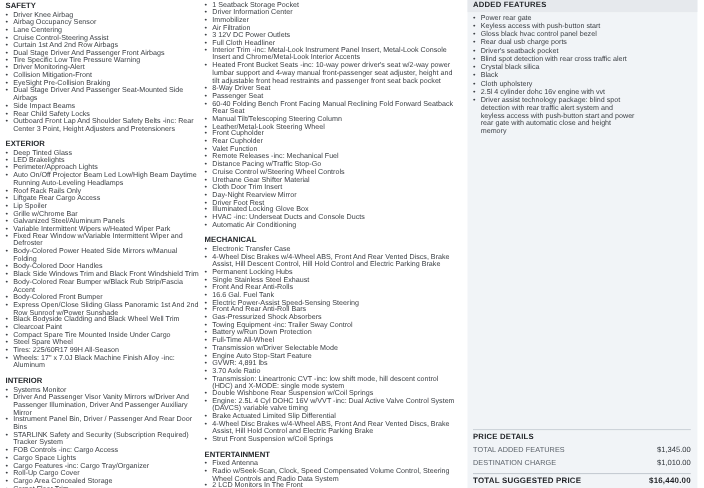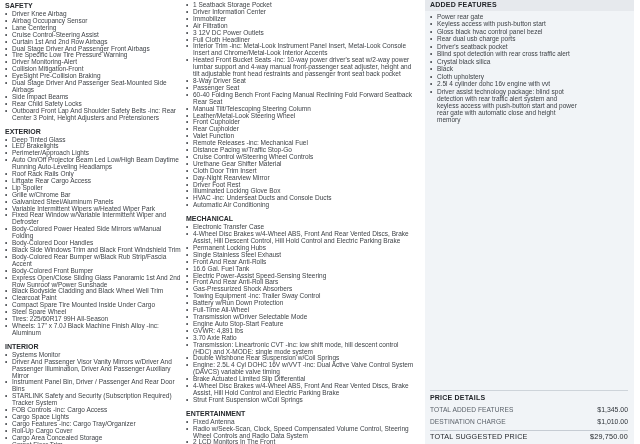--- a/index.html
+++ b/index.html
@@ -35,21 +35,21 @@
   .pd-header{
     font-weight:bold;font-size:7px;color:#23262a;
     border-top:1px solid #ced4da;padding:4px 0 3px 0;letter-spacing:.2px;
   }
   .pd-row{display:flex;justify-content:space-between;align-items:baseline;padding:2.5px 0;}
   .pd-row .li-label{color:#5a6169;font-size:6.6px;letter-spacing:.1px;}
   .pd-row .li-price{position:static;color:#2f343a;font-size:6.9px;}
   .pd-total{
     display:flex;justify-content:space-between;align-items:flex-start;
     border-top:1px solid #c6ccd3;margin-top:1px;padding-top:3.5px;
-    font-weight:normal;font-size:7.2px;color:#1f2226;letter-spacing:.2px;
+    font-weight:bold;font-size:7.2px;color:#1f2226;letter-spacing:.2px;
   }
 </style>
 </head>
 <body>
 
 <div class="col col-left">
   <div class="sec-title first">SAFETY</div>
   <ul>
       <li class="li">Driver Knee Airbag</li>
       <li class="li">Airbag Occupancy Sensor</li>
@@ -196,16 +196,16 @@
           <span class="li-label">TOTAL ADDED FEATURES</span>
           <span class="li-price">$1,345.00</span>
         </div>
         <div class="pd-row">
           <span class="li-label">DESTINATION CHARGE</span>
           <span class="li-price">$1,010.00</span>
         </div>
       </div>
     <div class="pd-total">
       <span>TOTAL SUGGESTED PRICE</span>
-      <span>$29,750.00</span>
+      <span>$16,440.00</span>
     </div>
   </div>
 </div>
 
 </body></html>

